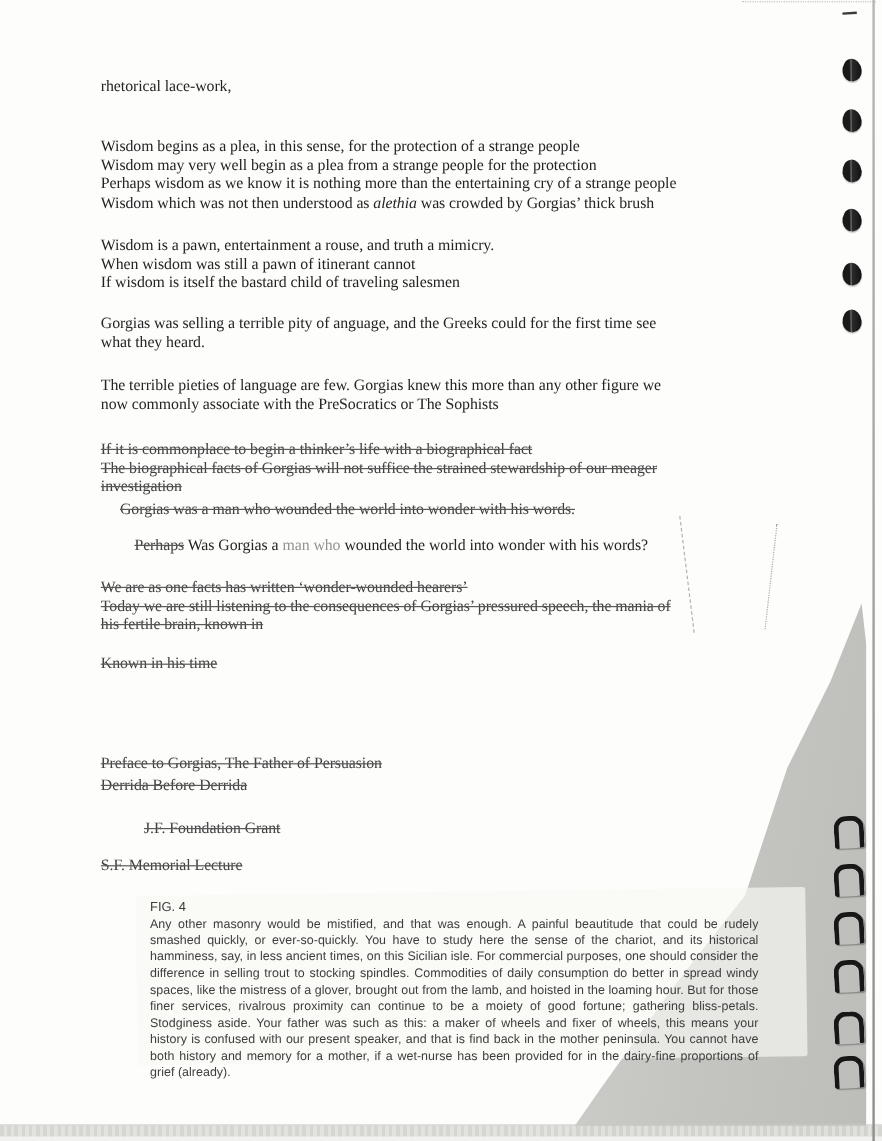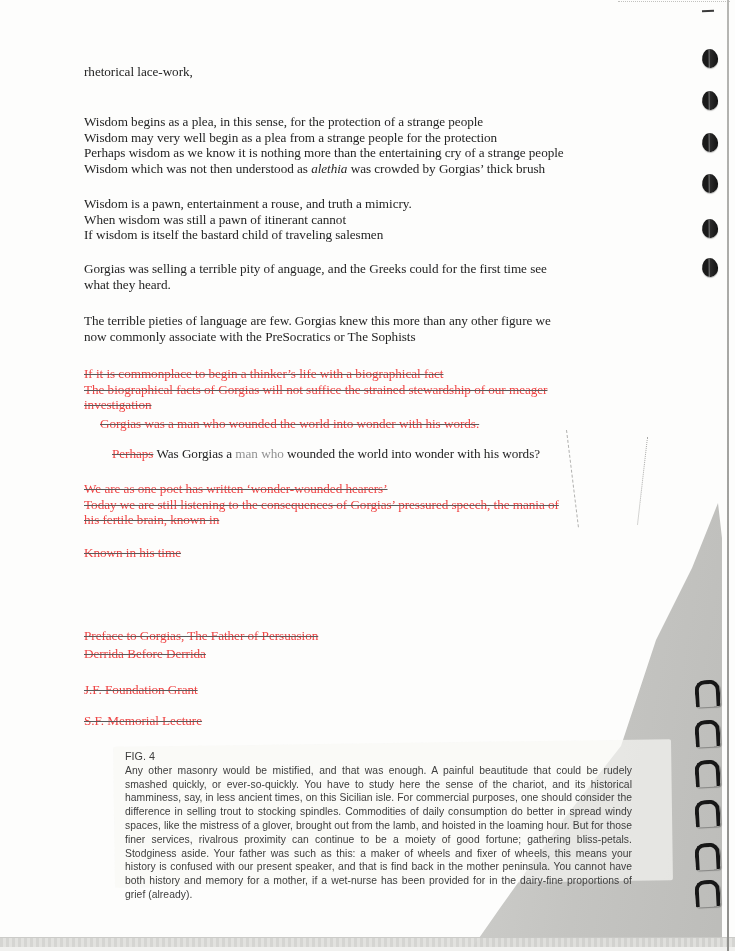--- a/index.html
+++ b/index.html
@@ -8,21 +8,21 @@
   #scan{position:absolute;left:0;top:0;width:735px;height:951px;background:#fdfdfc;}
 
   
   .para{position:absolute;left:84px;z-index:3;white-space:nowrap;
         font-family:"Liberation Serif",serif;font-size:13.2px;line-height:15.7px;
         color:#242424;letter-spacing:-0.05px;}
   .tline{height:15.7px;}
   .struck span, span.strike{
         text-decoration:line-through;
         text-decoration-thickness:1.3px;
-        color:#ef4444;
+        color:#404040;
         text-decoration-color:#5a5a5a;}
   span.italic{font-style:italic;}
   span.faded{color:#929292;}
 
   
   #figure{position:absolute;left:125px;top:750px;width:507px;z-index:3;
           font-family:"Liberation Sans",sans-serif;color:#3d3d3d;}
   .fig-label{font-size:10.8px;line-height:13.8px;}
   .fig-caption{font-size:10.35px;line-height:13.8px;text-align:justify;letter-spacing:0.04px;}
 
@@ -97,34 +97,34 @@
         <div class="tline"><span>The biographical facts of Gorgias will not suffice the strained stewardship of our meager</span></div>
         <div class="tline"><span>investigation</span></div>
       </div>
       <div class="para struck" style="top: 416px; margin-left: 16px;">
         <div class="tline"><span>Gorgias was a man who wounded the world into wonder with his words.</span></div>
       </div>
       <div class="para" style="top: 446px; margin-left: 28px;">
         <div class="tline"><span class="strike">Perhaps</span><span> Was Gorgias a </span><span class="faded">man who</span><span> wounded the world into wonder with his words?</span></div>
       </div>
       <div class="para struck" style="top: 481px;">
-        <div class="tline"><span>We are as one poet has written ‘wonder-wounded hearers’</span></div>
+        <div class="tline"><span>We are as one facts has written ‘wonder-wounded hearers’</span></div>
         <div class="tline"><span>Today we are still listening to the consequences of Gorgias’ pressured speech, the mania of</span></div>
         <div class="tline"><span>his fertile brain, known in</span></div>
       </div>
       <div class="para struck" style="top: 545px;">
         <div class="tline"><span>Known in his time</span></div>
       </div>
       <div class="para struck" style="top: 628px;">
         <div class="tline"><span>Preface to Gorgias, The Father of Persuasion</span></div>
       </div>
       <div class="para struck" style="top: 646px;">
         <div class="tline"><span>Derrida Before Derrida</span></div>
       </div>
-      <div class="para struck" style="top: 682px;">
+      <div class="para struck" style="top: 682px; margin-left: 36px;">
         <div class="tline"><span>J.F. Foundation Grant</span></div>
       </div>
       <div class="para struck" style="top: 713px;">
         <div class="tline"><span>S.F. Memorial Lecture</span></div>
       </div>
     </div>
 
   <div id="figure">
     <div class="fig-label">FIG. 4</div>
     <div class="fig-caption">Any other masonry would be mistified, and that was enough. A painful beautitude that could be rudely smashed quickly, or ever-so-quickly. You have to study here the sense of the chariot, and its historical hamminess, say, in less ancient times, on this Sicilian isle. For commercial purposes, one should consider the difference in selling trout to stocking spindles. Commodities of daily consumption do better in spread windy spaces, like the mistress of a glover, brought out from the lamb, and hoisted in the loaming hour. But for those finer services, rivalrous proximity can continue to be a moiety of good fortune; gathering bliss-petals. Stodginess aside. Your father was such as this: a maker of wheels and fixer of wheels, this means your history is confused with our present speaker, and that is find back in the mother peninsula. You cannot have both history and memory for a mother, if a wet-nurse has been provided for in the dairy-fine proportions of grief (already).</div>

